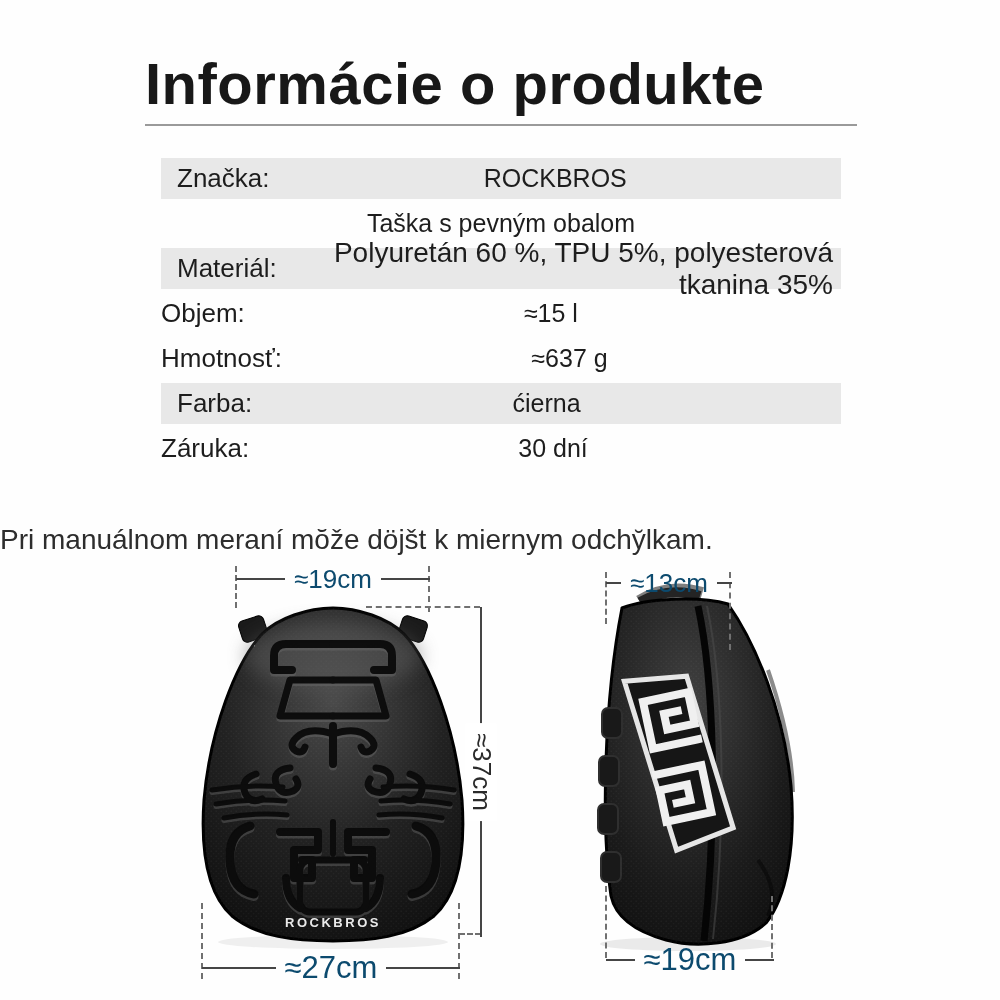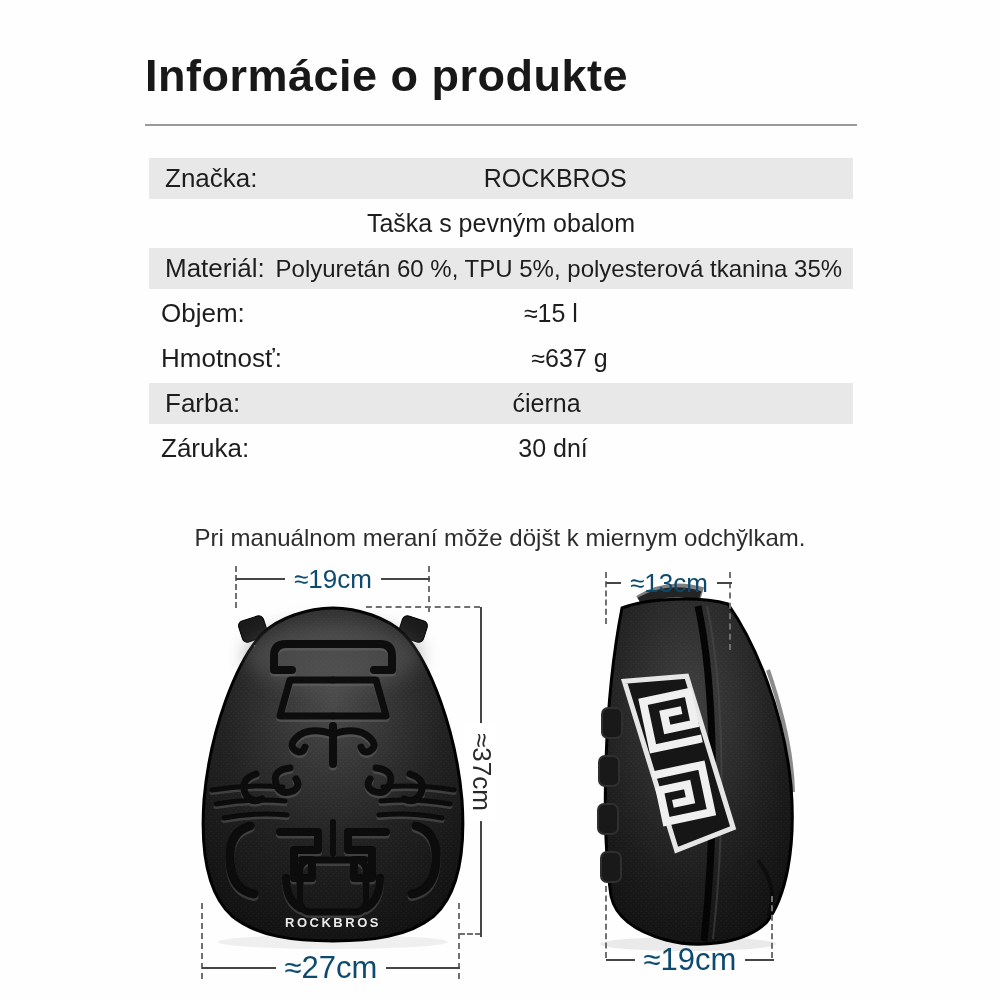--- a/index.html
+++ b/index.html
@@ -1,35 +1,35 @@
 <!DOCTYPE html>
 <html><head>
 <meta charset="utf-8">
 <style>
   * { margin:0; padding:0; box-sizing:border-box; }
   html,body { width:1000px; height:1000px; background:#ffffff; overflow:hidden;
               font-family:"Liberation Sans","DejaVu Sans",sans-serif; }
   .page { position:relative; width:1000px; height:1000px; background:#fefefe; }
 
   
-  .title { position:absolute; left:145px; top:50px; font-size:45px; font-weight:700;
+  .title { position:absolute; left:145px; top:50px; font-size:58px; font-weight:700;
            color:#181818; letter-spacing:0.5px; }
   .title-rule { position:absolute; left:145px; top:124px; width:712px; height:0;
                 border-top:2px solid #9a9a9a; }
 
   
   .spec-table { position:absolute; left:145px; top:156px; width:712px; }
   .spec-row { display:flex; align-items:center; height:45px; }
-  .spec-row.shaded { background:#e8e8e8; height:41px; margin:2px 4px; }
+  .spec-row.shaded { background:#e8e8e8; height:41px; margin:2px 16px; }
   .spec-label { flex:0 0 auto; padding-left:16px; font-size:26px; color:#1d1d1d; white-space:nowrap; }
   .spec-value { flex:1 1 auto; text-align:center; font-size:25px; color:#1d1d1d; padding:0 8px; }
 
   
-  .note { position:absolute; left:0; top:524px; width:1000px; text-align:center;
-          font-size:24px; color:#2d2d2d; }
+  .note { position:absolute; left:0; top:524px; width:1000px; text-align:left;
+          font-size:28px; color:#2d2d2d; }
 
   
   .diagram { position:absolute; left:0; top:0; width:1000px; height:1000px; }
   .bags-svg { position:absolute; left:140px; top:560px; width:760px; height:440px; }
 
   .dim-row { position:absolute; display:flex; align-items:center; color:#0c4a6e; }
   .dim-row::before, .dim-row::after { content:""; flex:1 1 auto; border-top:2px solid #454545; }
   .dim-row span { padding:0 9px; white-space:nowrap; }
   .dim-row.sz26 { font-size:26px; }
   .dim-row.sz31 { font-size:31px; }
@@ -51,21 +51,21 @@
   <div class="spec-table">
     <div class="spec-row shaded">
       <span class="spec-label">Značka:</span>
       <span class="spec-value">ROCKBROS</span>
     </div>
     <div class="spec-row">
       <span class="spec-value">Taška s pevným obalom</span>
     </div>
     <div class="spec-row shaded">
       <span class="spec-label">Materiál:</span>
-      <span class="spec-value" style="font-size:24px;">Polyuretán 60 %, TPU 5%, polyesterová tkanina 35%</span>
+      <span class="spec-value" style="font-size:28px;text-align:right;">Polyuretán 60 %, TPU 5%, polyesterová tkanina 35%</span>
     </div>
     <div class="spec-row">
       <span class="spec-label">Objem:</span>
       <span class="spec-value">≈15 l</span>
     </div>
     <div class="spec-row">
       <span class="spec-label">Hmotnosť:</span>
       <span class="spec-value">≈637 g</span>
     </div>
     <div class="spec-row shaded">

